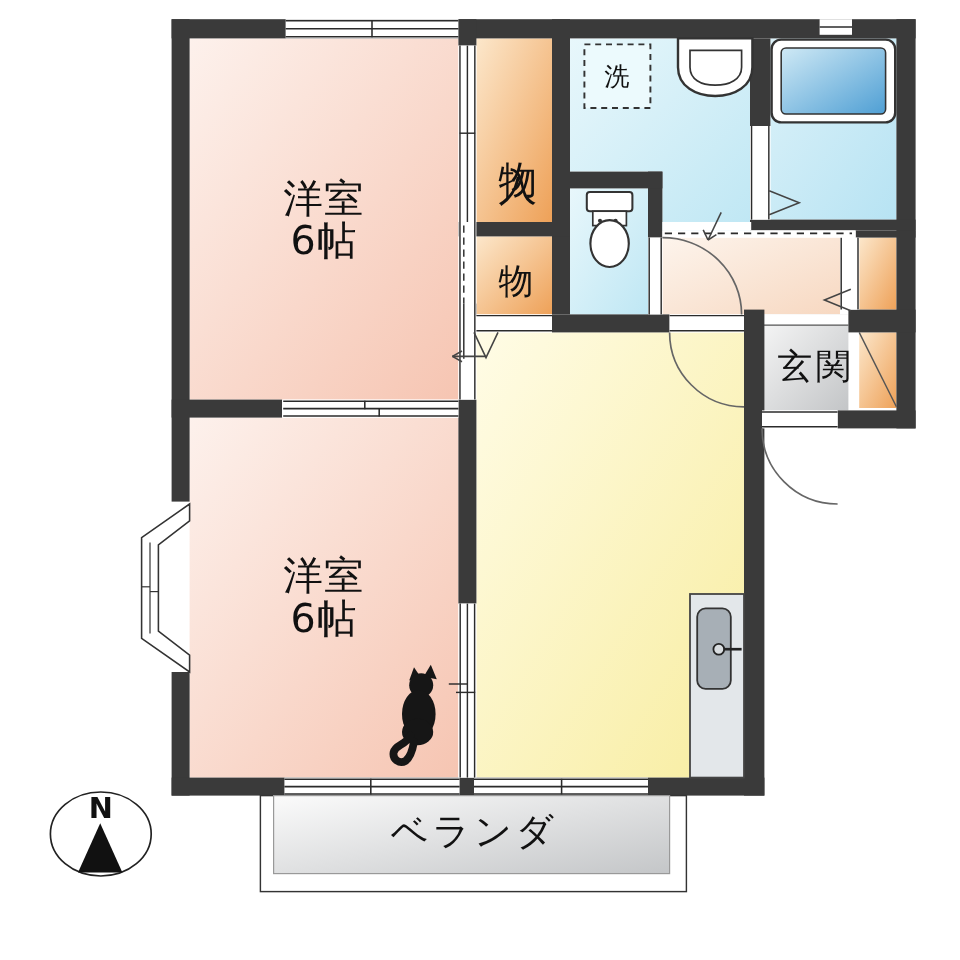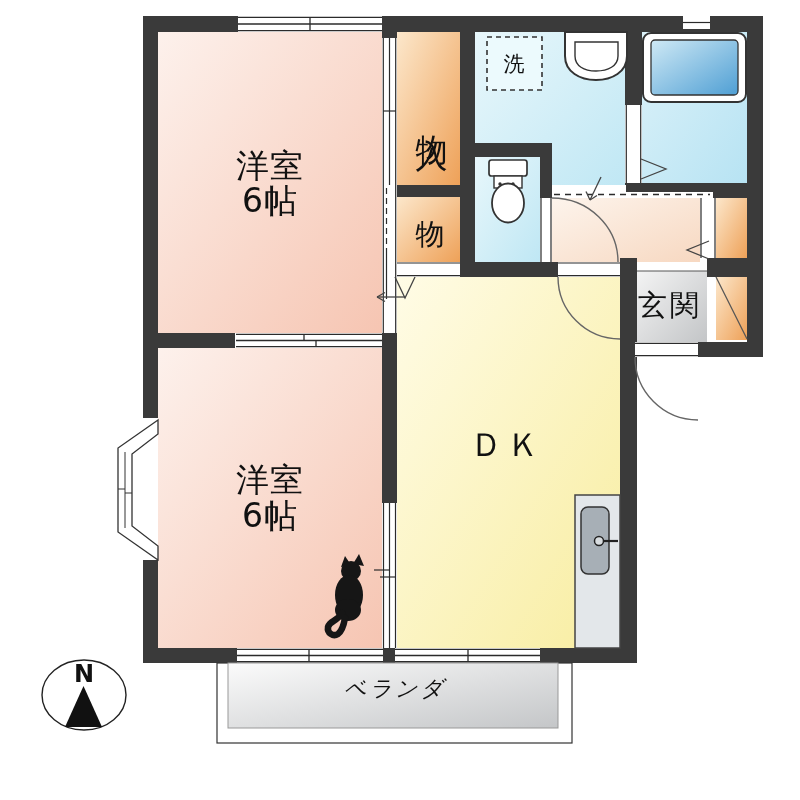--- a/index.html
+++ b/index.html
@@ -7,21 +7,21 @@
           font-family:"DejaVu Sans","Liberation Sans",sans-serif;}
   .plan-svg{position:absolute;left:0;top:0;}
   .lbl{position:absolute;color:#111;text-align:center;font-weight:500;
        font-family:"DejaVu Sans","Liberation Sans",sans-serif;line-height:1.05;}
   .lbl-room{font-size:33px;letter-spacing:1px;}
   .lbl-dk{font-size:33px;letter-spacing:4px;}
   .lbl-vertical{writing-mode:vertical-rl;text-orientation:upright;font-size:32px;letter-spacing:4px;}
   .lbl-mono{font-size:29px;}
   .lbl-sen{font-size:21px;}
   .lbl-genkan{font-size:29px;letter-spacing:3px;}
-  .lbl-veranda{font-size:22px;letter-spacing:3px;font-style:italic;}
+  .lbl-veranda{font-size:31px;letter-spacing:3px;}
   .lbl-north{font-size:24px;font-weight:700;}
 </style>
 </head>
 <body>
 
 <div class="canvas">
 
 <svg class="plan-svg" width="800" height="800" viewBox="0 0 800 800">
   <defs>
     <linearGradient id="gPink" x1="0" y1="0" x2="1" y2="1">
@@ -306,27 +306,26 @@
     <path d="M342,613 C337,622 330,620 328,627 C327,633 333,637 338,634 C342,631 344,624 345,618" fill="none" stroke="#161616" stroke-width="6.5" stroke-linecap="round"></path>
   </g>
 </svg>
 
 <div class="lbl lbl-room" style="left:170px;top:149px;width:200px;">洋室</div>
 <div class="lbl lbl-room" style="left:170px;top:184px;width:200px;">6帖</div>
 
 <div class="lbl lbl-room" style="left:170px;top:463px;width:200px;">洋室</div>
 <div class="lbl lbl-room" style="left:170px;top:499px;width:200px;">6帖</div>
 
-<div class="lbl lbl-dk" style="left:407px;top:428px;width:200px;">ＤＫ</div>
 
 <div class="lbl lbl-vertical" style="left:410px;top:68px;height:90px;width:38px;">物入</div>
 
 <div class="lbl lbl-mono" style="left:408px;top:219px;width:44px;">物</div>
 
 <div class="lbl lbl-sen" style="left:496px;top:53px;width:36px;">洗</div>
 
-<div class="lbl lbl-genkan" style="left:620px;top:290px;width:100px;">玄関</div>
+<div class="lbl lbl-genkan" style="left:620px;top:290px;width:100px;padding-left:10px;">玄関</div>
 
 <div class="lbl lbl-veranda" style="left:290px;top:677px;width:210px;">ベランダ</div>
 
 <div class="lbl lbl-north" style="left:66px;top:662px;width:36px;">N</div>
 
 </div>
 
 </body></html>

